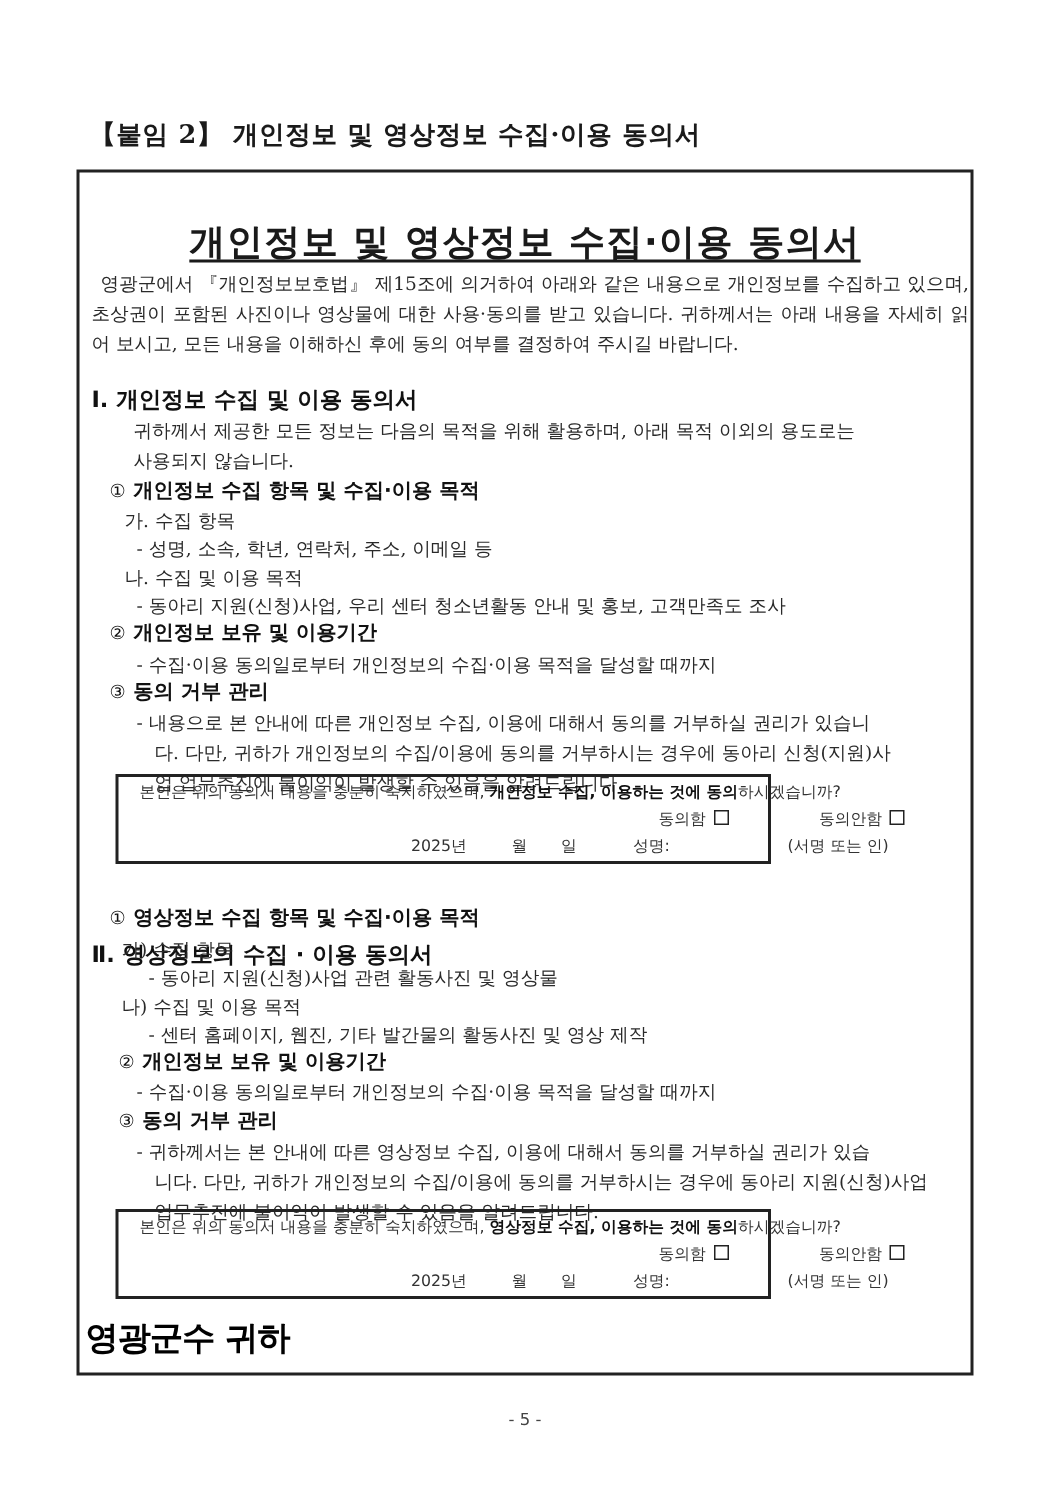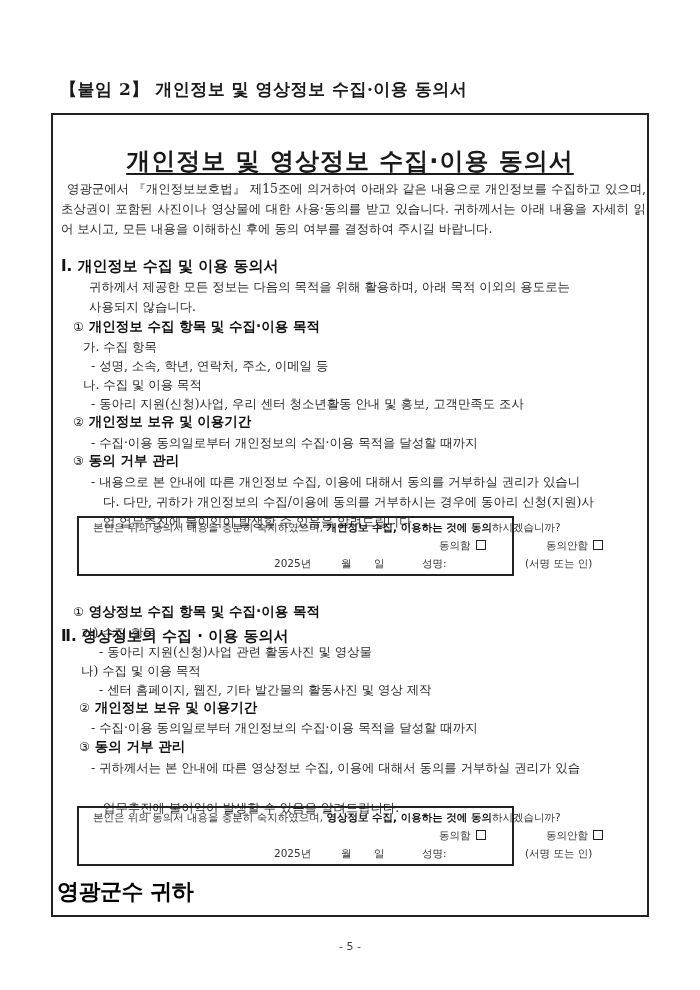--- a/index.html
+++ b/index.html
@@ -95,20 +95,21 @@
 
   <div class="sub" style="left:26px; top:584px;">
     <span class="num">②</span><span>개인정보 보유 및 이용기간</span>
   </div>
   <div class="p" style="left:38px; top:603px;">- 수집·이용 동의일로부터 개인정보의 수집·이용 목적을 달성할 때까지</div>
 
   <div class="sub" style="left:26px; top:623px;">
     <span class="num">③</span><span>동의 거부 관리</span>
   </div>
   <div class="p" style="left:38px; top:643px;">- 귀하께서는 본 안내에 따른 영상정보 수집, 이용에 대해서 동의를 거부하실 권리가 있습</div>
+  <div class="p" style="left:50px; top:663px;">니다. 다만, 귀하가 개인정보의 수집/이용에 동의를 거부하시는 경우에 동아리 지원(신청)사업</div>
   <div class="p" style="left:50px; top:683px;">업무추진에 불이익이 발생할 수 있음을 알려드립니다.</div>
 
   <div class="consent" style="top:691px;">
     <div class="q">
       <span>본인은 위의 동의서 내용을 충분히 숙지하였으며, </span><b>영상정보 수집, 이용하는 것에 동의</b><span>하시겠습니까?</span>
     </div>
     <div class="opt" style="left:360px;">
       <span>동의함</span><span class="box"></span>
     </div>
     <div class="opt" style="left:467px;">

